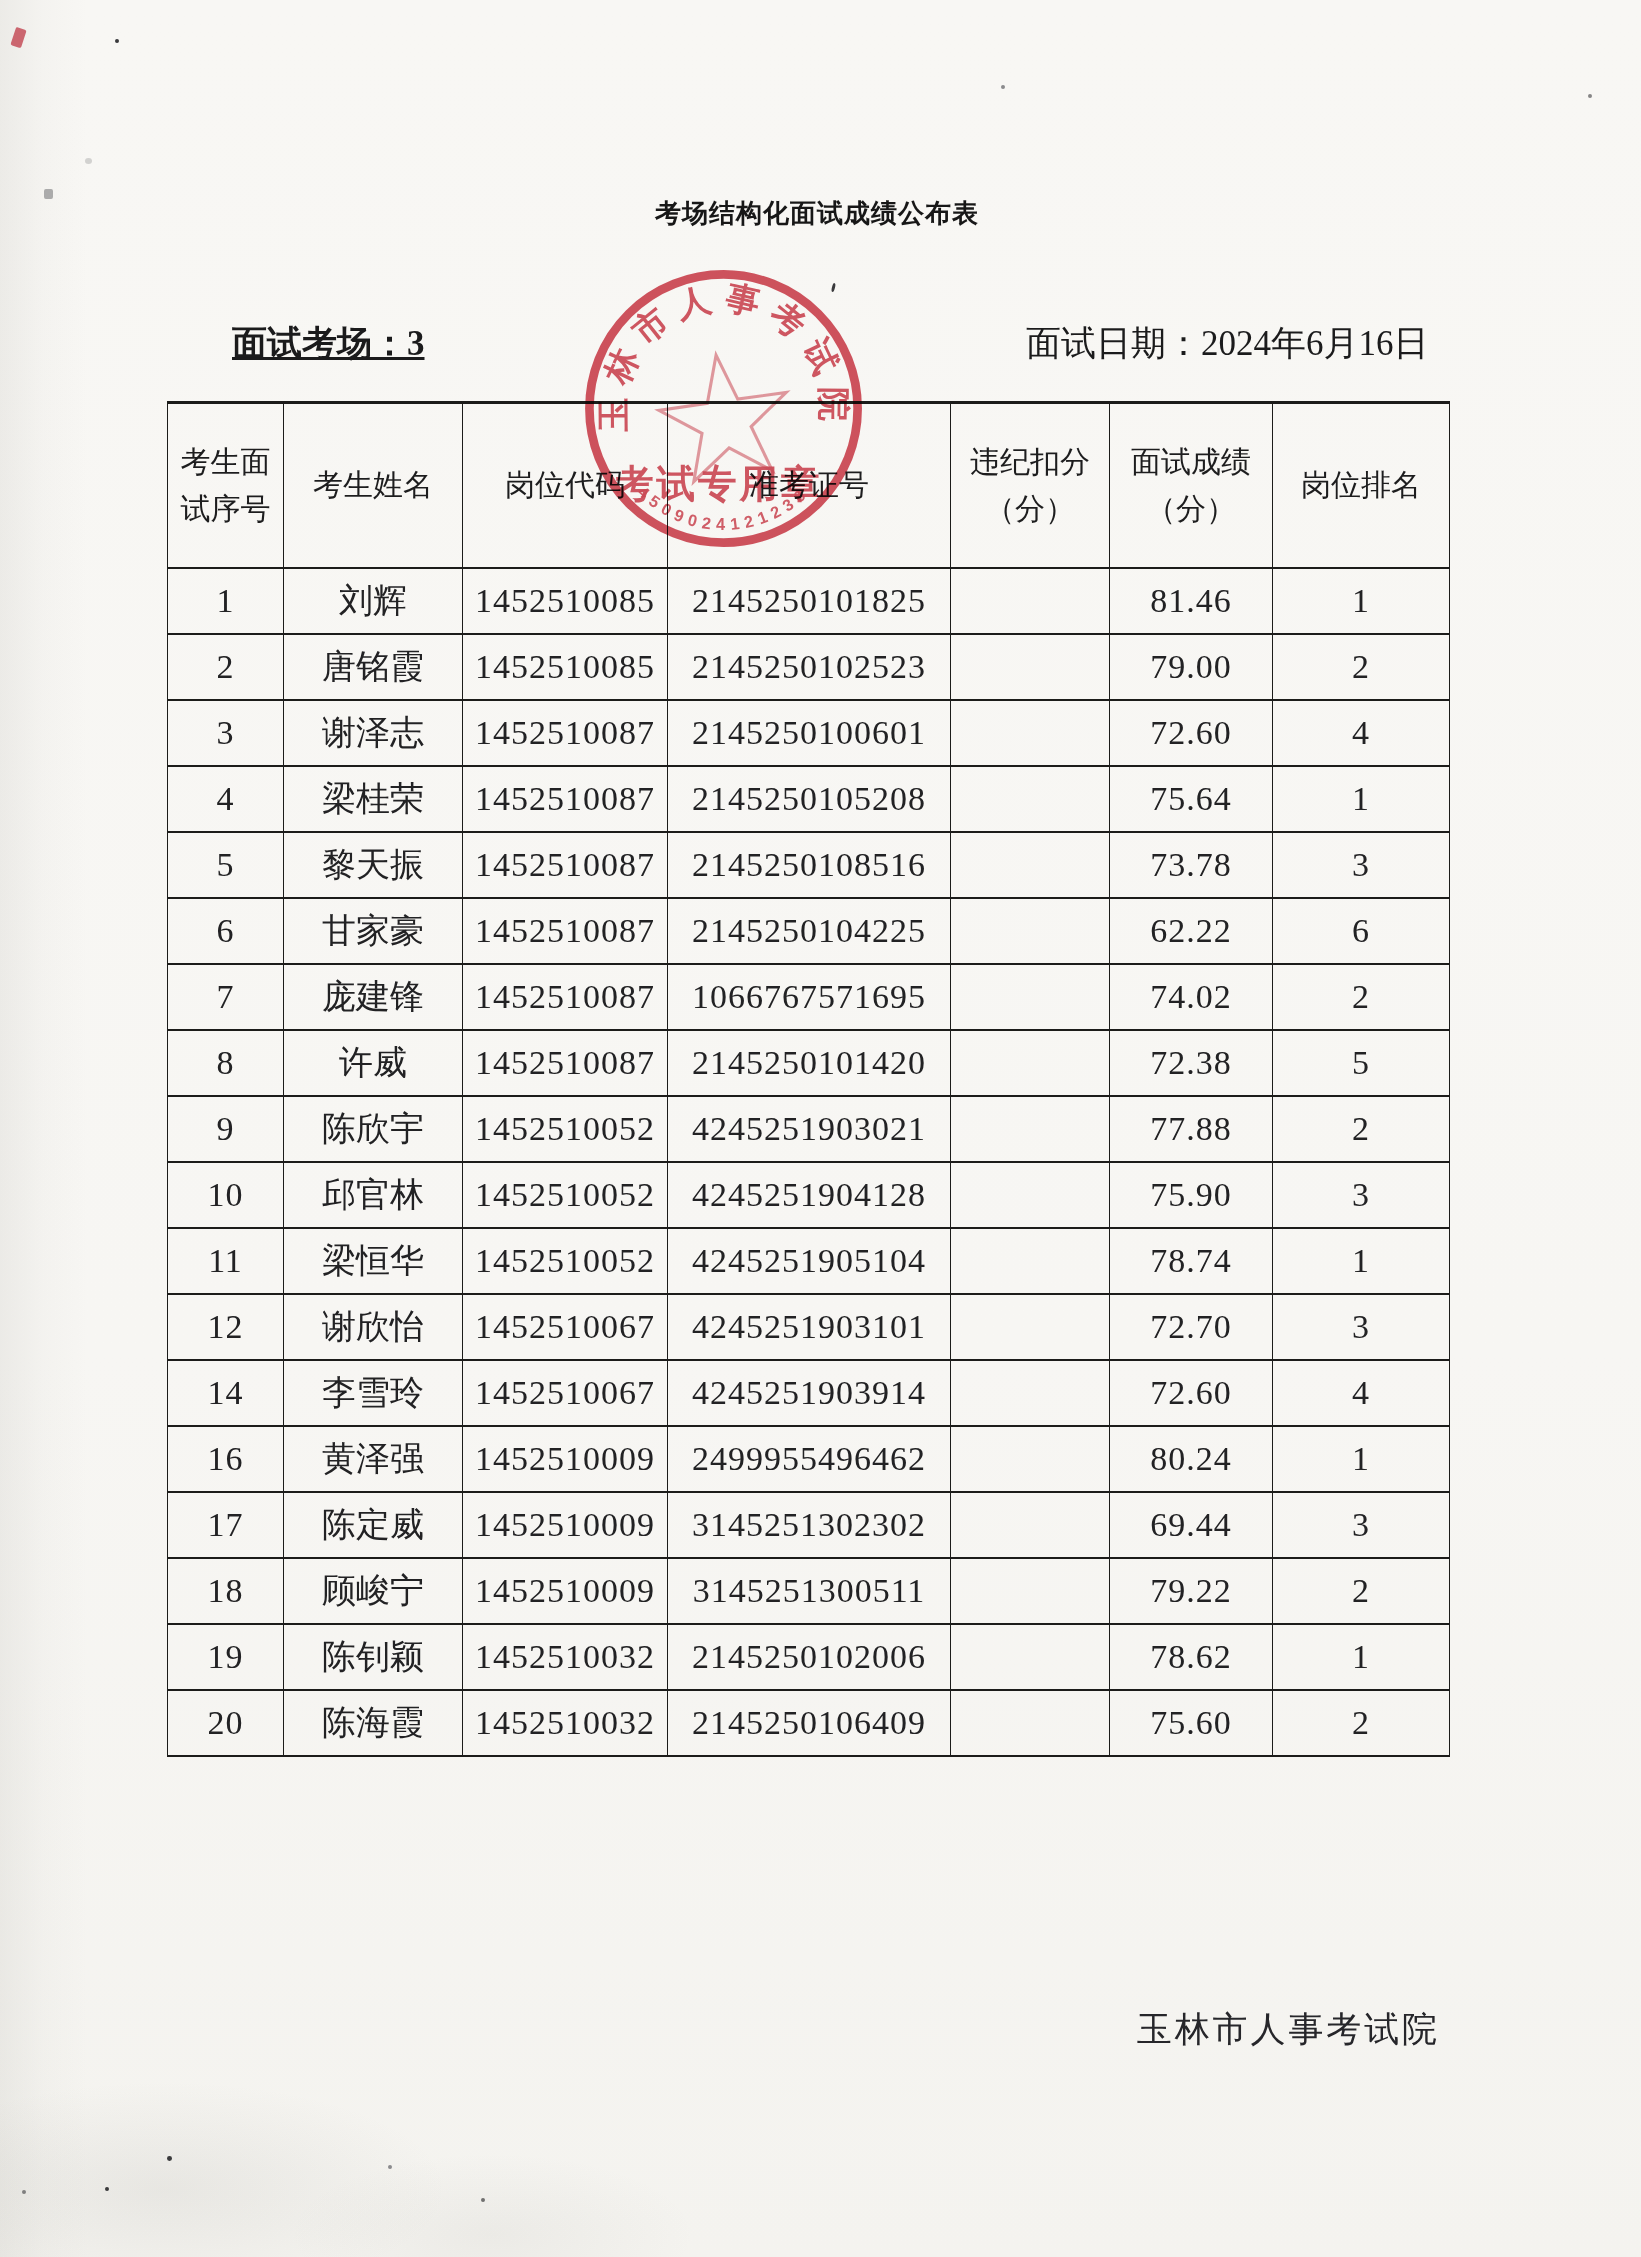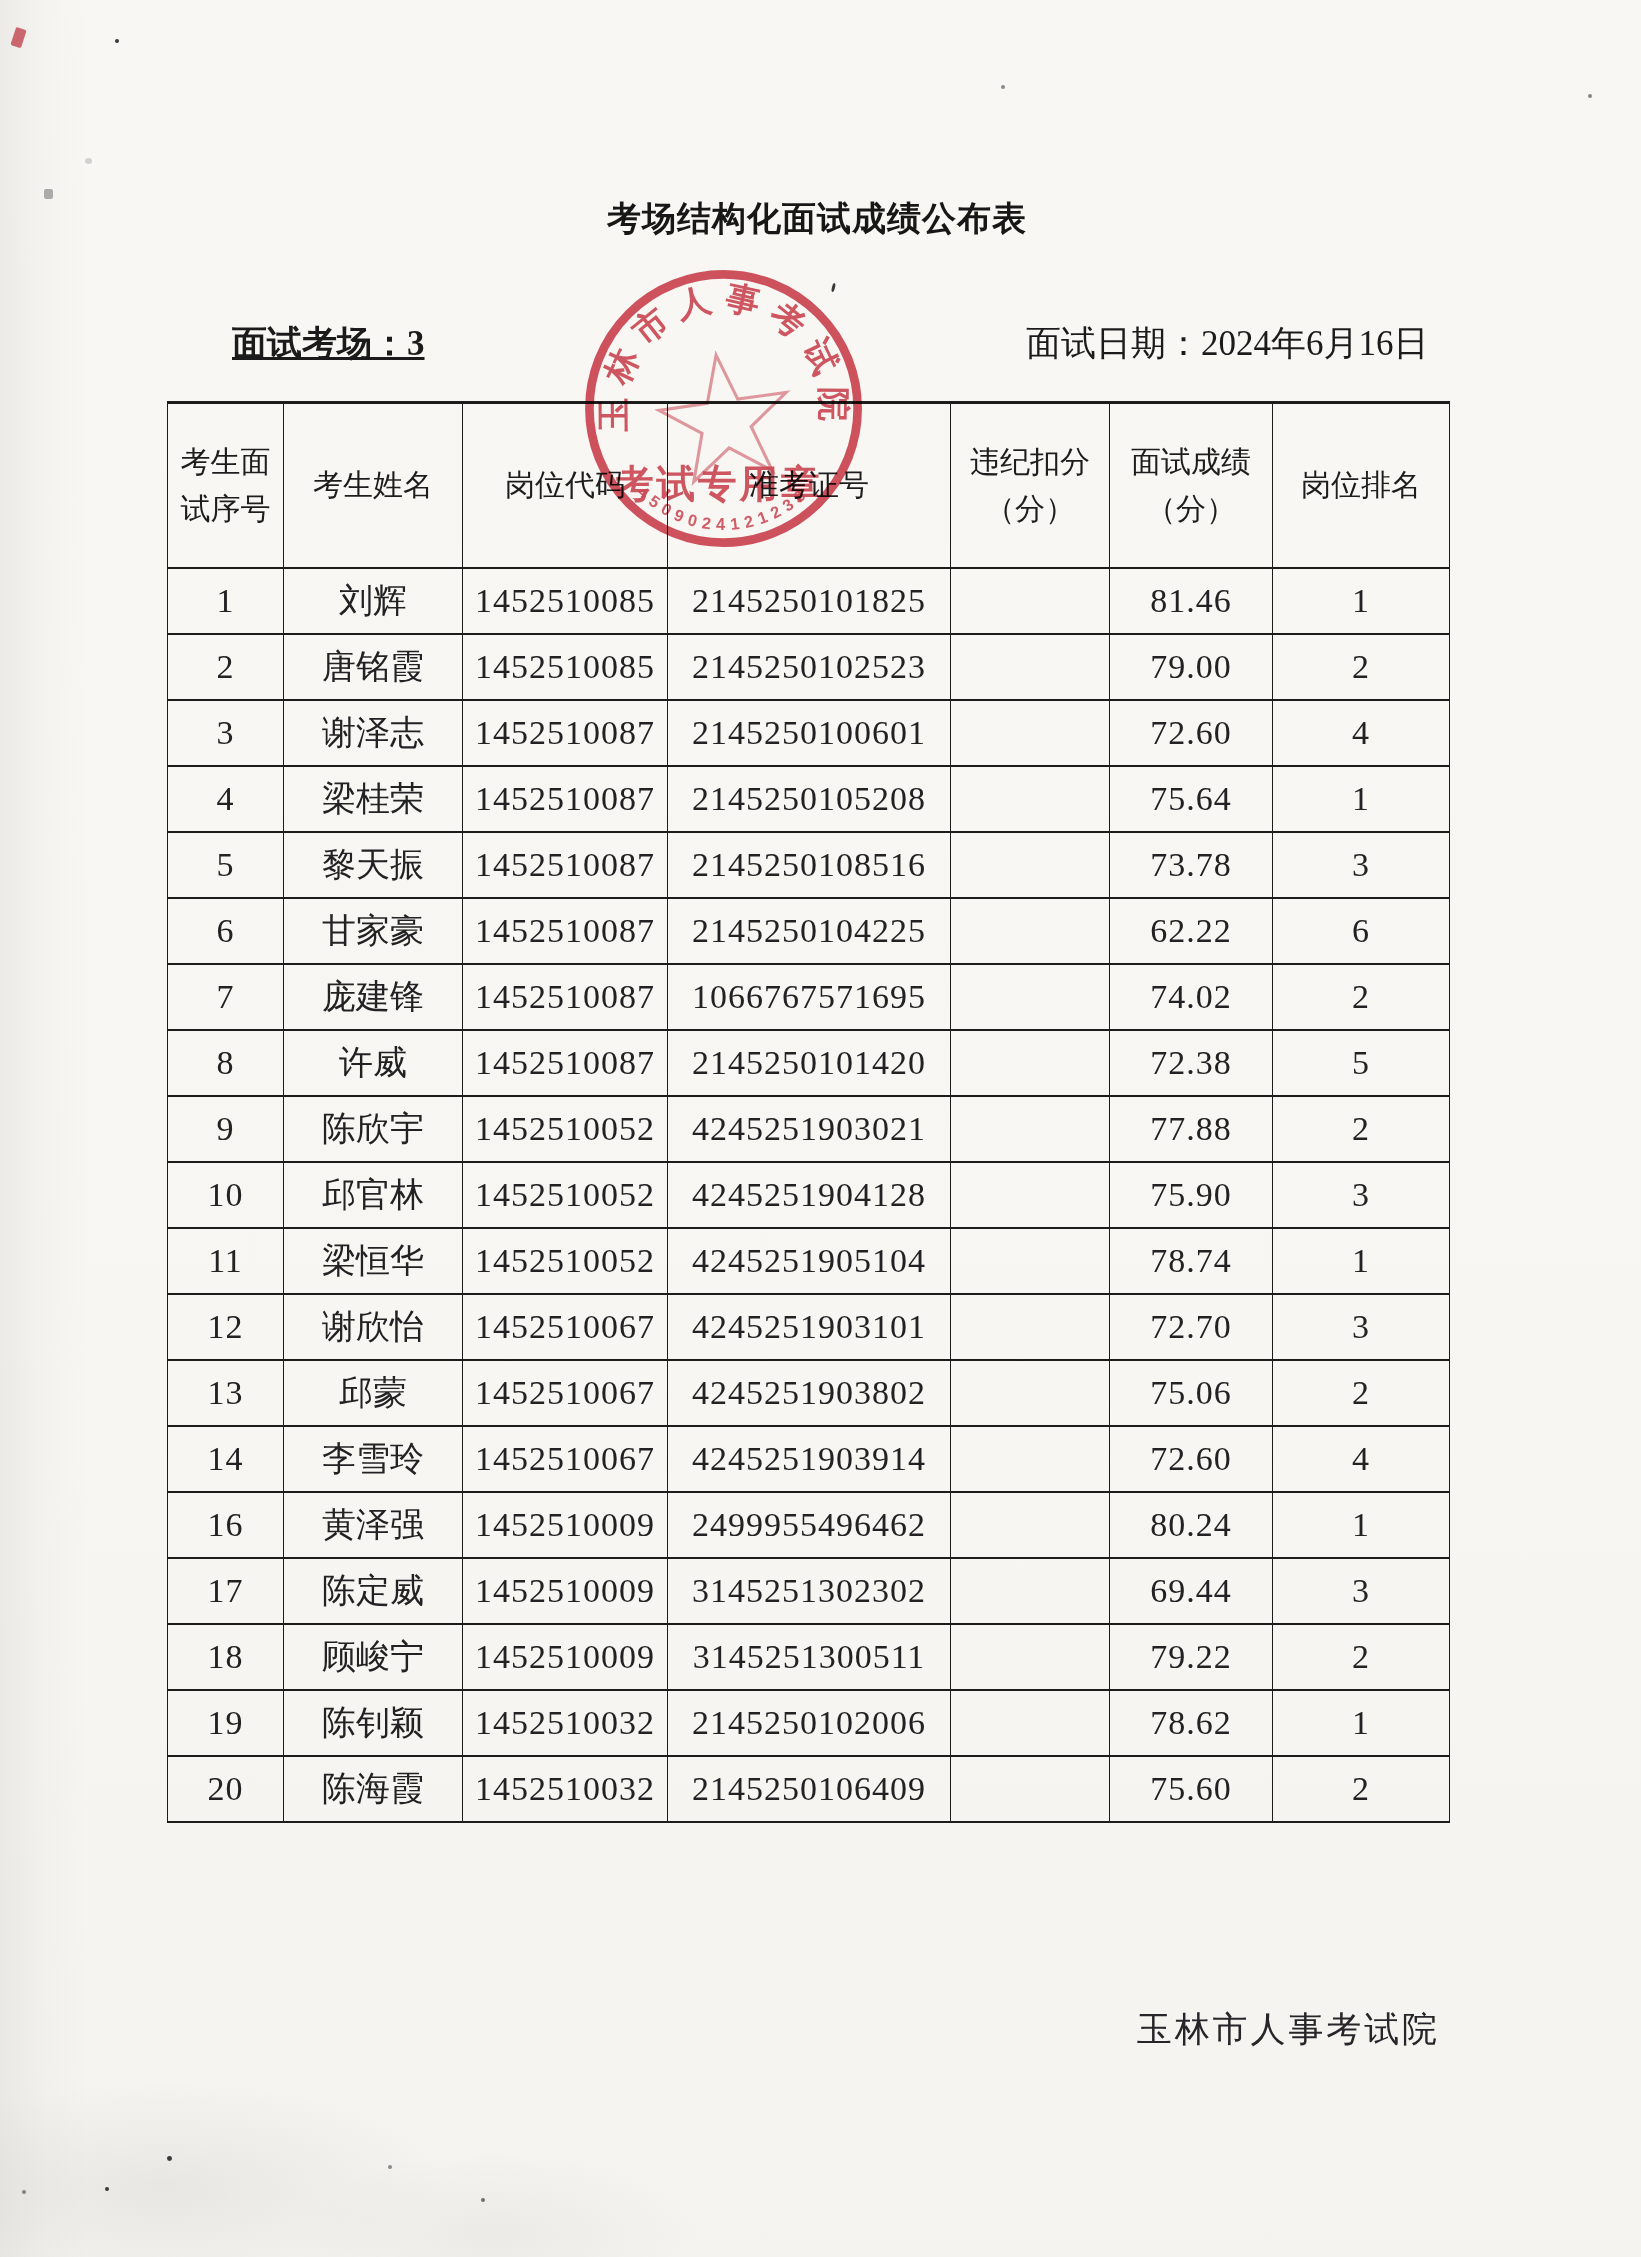--- a/index.html
+++ b/index.html
@@ -12,21 +12,21 @@
       linear-gradient(90deg, rgba(150,148,140,0.12) 0px, rgba(150,148,140,0.04) 43px, rgba(0,0,0,0) 87px),
       linear-gradient(180deg, #f8f7f4 0%, #f7f6f3 60%, #f4f3ef 100%);
     overflow:hidden;
     font-family:"Liberation Serif","DejaVu Serif",serif;
     color:#1f1f20;
   }
   .title{
     position:absolute;top:196px;left:0;width:1634px;
     margin:0;text-align:center;
     font-family:"Liberation Sans","DejaVu Sans",sans-serif;
-    font-weight:700;font-size:34px;letter-spacing:1px;color:#171717;
+    font-weight:700;font-size:26px;letter-spacing:1px;color:#171717;
   }
   .meta-line{position:absolute;top:320px;left:0;width:1641px;height:41px;font-size:35px;}
   .meta-venue{position:absolute;left:232px;top:0;font-weight:600;color:#1b1b1c;text-decoration:underline;}
   .meta-date{position:absolute;left:1026px;top:0;font-weight:400;color:#1b1b1c;}
 
   table.score-table{
     position:absolute;left:167px;top:369px;width:1281px;
     border-collapse:collapse;table-layout:fixed;
     background:transparent;
     margin-top:32px;
@@ -196,29 +196,20 @@
           <td class="c-num">1</td>
         </tr>
         <tr>
           <td class="c-num">12</td>
           <td>谢欣怡</td>
           <td class="c-num">1452510067</td>
           <td class="c-num">4245251903101</td>
           <td></td>
           <td class="c-num">72.70</td>
           <td class="c-num">3</td>
-        </tr>
-        <tr>
-          <td class="c-num">13</td>
-          <td>邱蒙</td>
-          <td class="c-num">1452510067</td>
-          <td class="c-num">4245251903802</td>
-          <td></td>
-          <td class="c-num">75.06</td>
-          <td class="c-num">2</td>
         </tr>
         <tr>
           <td class="c-num">14</td>
           <td>李雪玲</td>
           <td class="c-num">1452510067</td>
           <td class="c-num">4245251903914</td>
           <td></td>
           <td class="c-num">72.60</td>
           <td class="c-num">4</td>
         </tr>

